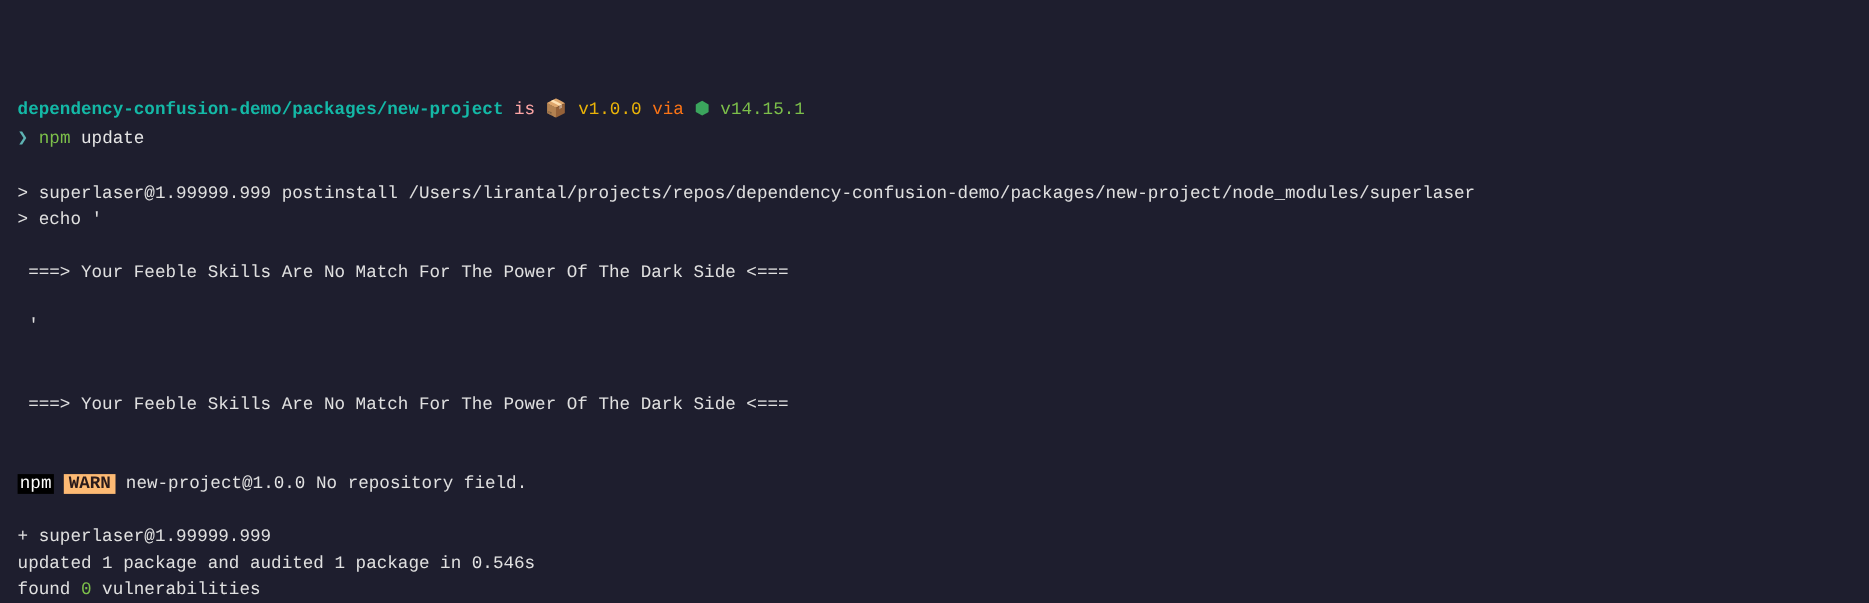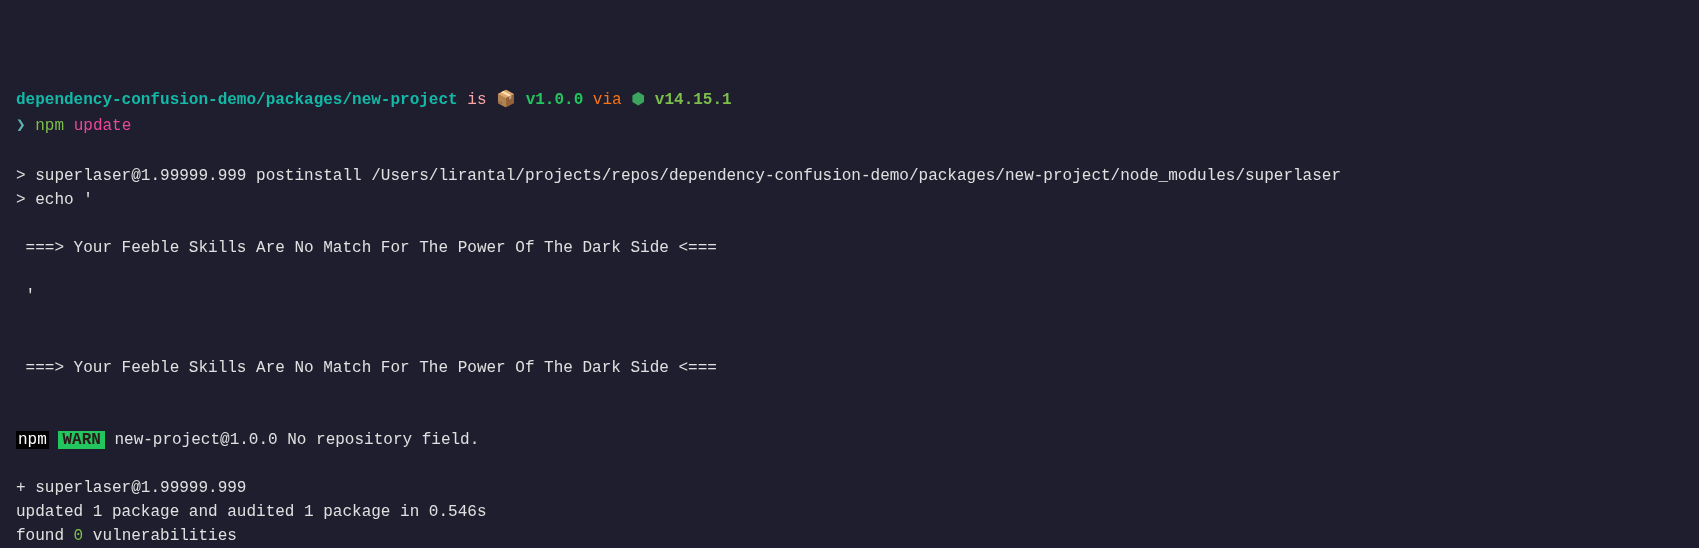--- a/index.html
+++ b/index.html
@@ -23,51 +23,51 @@
       margin-bottom: 2px;
     }
     .path {
       color: #14b8a6;
       font-weight: bold;
     }
     .is-word {
       color: #fca5a5;
     }
     .version {
-      color: #22c55e;
-      font-weight: bold;
+      color: #eab308;
+      font-weight: normal;
     }
     .via-word {
       color: #f97316;
     }
     .node-version {
       color: #7cbf4a;
-      font-weight: bold;
+      font-weight: normal;
       text-align: right;
     }
     .prompt-symbol {
       color: #5fb3b3;
       font-weight: bold;
     }
     .command-name {
       color: #7cbf4a;
     }
     .command-arg {
-      color: #ec4899;
+      color: #e5e5e5;
     }
     .output-line {
       color: #e0e0e0;
     }
     .npm-badge {
       background-color: #000000;
       color: #ffffff;
       padding: 0 2px;
     }
     .warn-badge {
-      background-color: #22c55e;
+      background-color: #fdba74;
       color: #2a1a1a;
       padding: 0 4px;
       font-weight: bold;
     }
     .zero-vuln {
       color: #7cbf4a;
     }
     .icon-package {
       display: inline-block;
     }

